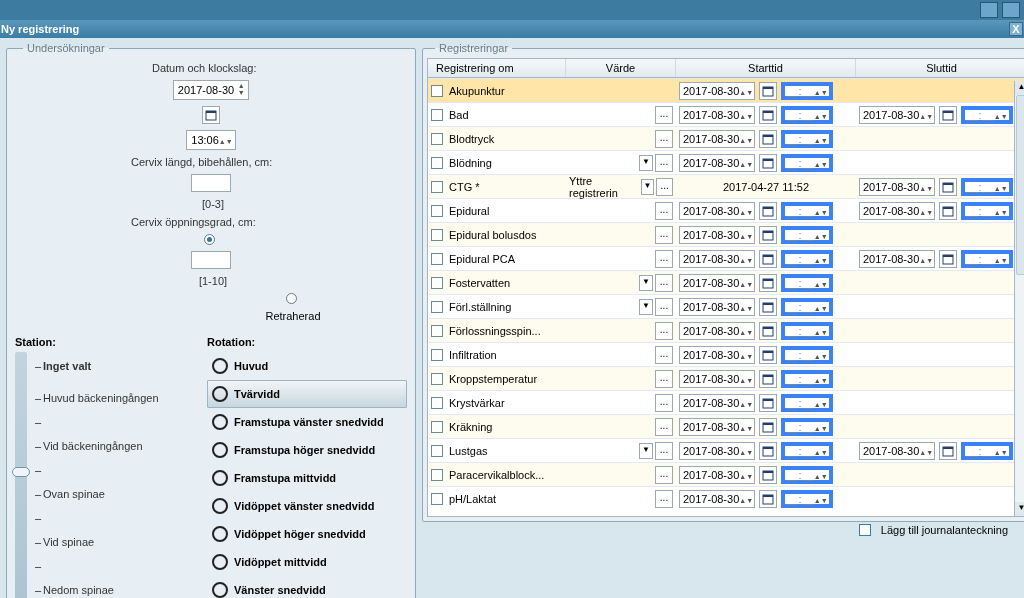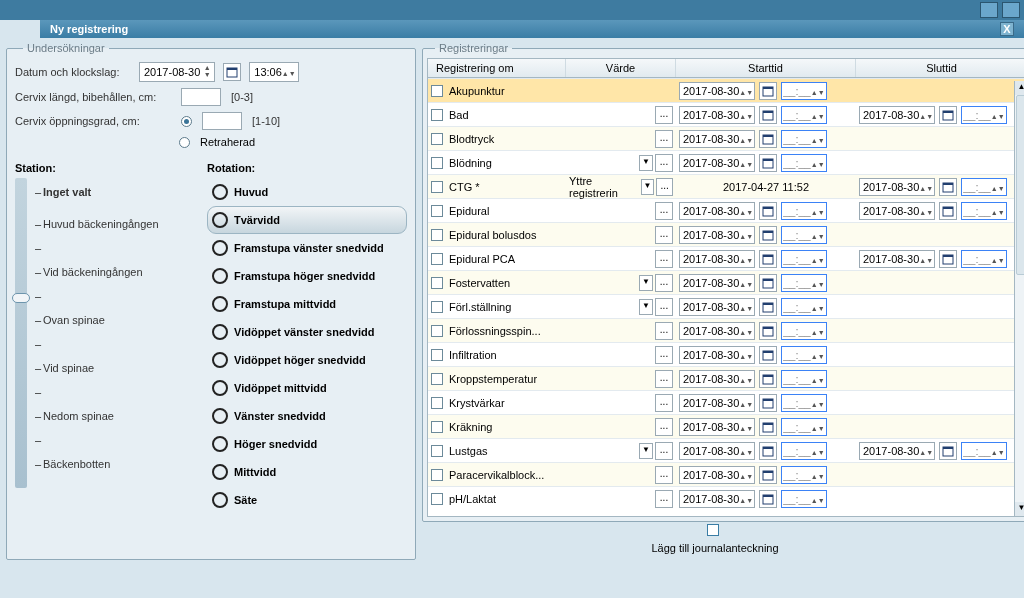--- a/index.html
+++ b/index.html
@@ -1,46 +1,46 @@
 <!DOCTYPE html>
 <html><head>
 <meta charset="utf-8">
 <style>
 * { box-sizing: border-box; margin: 0; padding: 0; font-family: Arial, sans-serif; font-size: 11px; }
 body { background: #d8e6ee; width: 1024px; height: 598px; overflow: hidden; }
-.titlebar { background: linear-gradient(#5b97bb, #3a7da5); color: #fff; font-weight: bold; padding: 2px 10px; display: flex; justify-content: space-between; align-items: center; height: 18px; margin-left: 40px; }
+.titlebar { background: linear-gradient(#5b97bb, #3a7da5); color: #fff; font-weight: bold; padding: 2px 1px; display: flex; justify-content: space-between; align-items: center; height: 18px; }
 .titlebar .close { width: 14px; height: 14px; background: #7fb4d0; border: 1px solid #3a6a88; text-align: center; line-height: 12px; cursor: pointer; }
 .patientbar { background: #3e7ba0; color: #fff; height: 20px; padding: 0 4px; display:flex; justify-content:flex-end; align-items:center; gap:4px;}
 .patientbar .iconbtn{ width:18px; height:16px; background:#6ba7cc; border:1px solid #2b5670; cursor:pointer;}
 .content { display: flex; gap: 6px; padding: 4px 6px 6px 6px; }
 fieldset { border: 1px solid #8fa9b8; border-radius: 2px; padding: 8px; background: #e7eff4; }
 legend { color: #6b7c87; padding: 0 4px; margin-left: 8px; }
 .left { width: 410px; }
 .right { flex: 1; min-width: 0; }
-.row { display: flex; align-items: center; gap: 6px; margin-bottom: 6px; }
+.row { display: flex; align-items: center; gap: 6px; margin-bottom: 6px; flex-direction: column; }
 .label { color: #333; }
 input[type=text] { border: 1px solid #9aa9b3; background: #fff; padding: 1px 2px; height: 18px; }
 .datebox { display:inline-flex; align-items:center; border:1px solid #9aa9b3; background:#fff; height:20px; padding:0 2px 0 4px; }
 .datebox .spin { display:flex; flex-direction:column; margin-left:2px; }
 .spin span { width:10px; height:7px; line-height:6px; font-size:7px; text-align:center; color:#555; cursor:pointer; }
 .calbtn { width:18px; height:18px; border:1px solid #9aa9b3; background:#fff; display:inline-flex; align-items:center; justify-content:center; margin:0 2px; cursor:pointer; }
 .calbtn svg{ width:12px; height:12px; fill:#223f6f; }
 .timebox { display:inline-flex; align-items:center; border:1px solid #9aa9b3; background:#fff; height:20px; padding:0 2px 0 4px; }
 .rangetxt{ color:#333; margin-left:4px; }
 .sectiontitle{ font-weight:bold; margin:8px 0 4px 0; }
 .sliderwrap{ position:relative; width:12px; height:310px; background:linear-gradient(#c2d4de 0%, #a8c0cf 100%); border-radius:2px; margin-right:8px; }
 .slider-handle{ position:absolute; left:-3px; width:18px; height:10px; background:#f1f5f8; border:1px solid #6d95ad; border-radius:6px; }
 .station-col{ display:flex; }
 .station-list{ flex:1; padding-left:0; }
 .station-list div{ color:#333; margin: 0 0 4px 0; display:flex; align-items:center; height:28px; }
 .station-list .tick{ color:#222; width:8px; display:inline-block; }
 .rotation-col{ width:200px; }
 .rot-item{ display:flex; align-items:center; gap:6px; height:28px; border:1px solid transparent; padding:0 4px;font-weight:bold; }
 .rot-item .rot-icon { width:16px; height:16px; border:2px solid #222; border-radius:50%; position:relative; }
-.rot-item.sel{ background:linear-gradient(#f2f5f7,#c7d6de); border:1px solid #9cb5c3; border-radius:9px; }
+.rot-item.sel{ background:linear-gradient(#f2f5f7,#c7d6de); border:1px solid #9cb5c3; border-radius:1px; }
 .table { border:1px solid #a4b7c2; background:#fff; position:relative; }
 .thead{ display:flex; background:linear-gradient(#f5f8fa,#e1eaef); border-bottom:1px solid #a4b7c2; }
 .th{ padding:3px 4px; text-align:center; border-right:1px solid #cfdbe2; }
 .th1{ width:138px; text-align:left; padding-left:8px; }
 .th2{ width:110px; }
 .th3{ width:180px; }
 .th4{ width:172px; }
 .tbody{ height:438px; overflow:hidden; }
 .tr{ display:flex; align-items:center; height:24px; border-top:1px solid #e3eaef; }
 .tr.alt{ background:#fdfcef; }
@@ -49,27 +49,27 @@
 .td1{ width:138px; }
 .td2{ width:110px; justify-content:flex-end; }
 .td3{ width:180px; }
 .td4{ width:172px; }
 .vscroll{ position:absolute; right:0; top:22px; bottom:0; width:14px; background:#eef3f6; border-left:1px solid #a4b7c2; }
 .vscroll .arrow{ height:14px; background:#dfe8ee; text-align:center; line-height:12px; font-size:8px; cursor:pointer; }
 .vscroll .thumb{ position:absolute; left:1px; right:1px; top:14px; height:180px; background:#dbe6ec; border:1px solid #b8cbd5; border-radius:2px; }
 .chk{ width:12px; height:12px; border:1px solid #6c8a9a; background:#fff; display:inline-block; margin-right:4px; }
 .ddbtn{ width:14px; height:16px; border:1px solid #9aa9b3; background:#fff; text-align:center; line-height:12px; font-size:8px; cursor:pointer; }
 .dotbtn{ width:18px; height:18px; border:1px solid #9aa9b3; background:#fff; text-align:center; line-height:14px; cursor:pointer; font-size:10px; }
-.footer{ display:flex; justify-content:flex-end; align-items:center; gap:6px; padding:2px 10px 6px 0;flex-direction:column; }
+.footer{ display:flex; justify-content:flex-end; align-items:center; gap:6px; padding:2px 10px 6px 0; }
 .footer .chk{ border:1px solid #3a7da5; }
 .btn{ background:linear-gradient(#fafcfd,#d8e3ea); border:1px solid #8ea9b7; padding:3px 10px; border-radius:2px; cursor:pointer; }
 .radio{ width:11px; height:11px; border:1px solid #5d7b8c; border-radius:50%; display:inline-block; margin-right:4px; background:#fff; position:relative; }
 .radio.checked:after{ content:''; position:absolute; left:2px; top:2px; width:5px; height:5px; background:#3b7498; border-radius:50%; }
 .mini-date{ display:inline-flex; align-items:center; border:1px solid #9aa9b3; background:#fff; height:18px; padding:0 1px 0 3px; }
-.mini-time{ display:inline-flex; align-items:center; border:1px solid #3b82f6; background:#fff; height:18px; padding:0 1px 0 1px; }
+.mini-time{ display:inline-flex; align-items:center; border:4px solid #3b82f6; background:#fff; height:18px; padding:0 1px 0 1px; }
 </style>
 </head>
 <body>
 
 <div class="patientbar">
   <span class="iconbtn"></span>
   <span class="iconbtn"></span>
 </div>
 <div class="titlebar">
   <span>Ny registrering</span>

